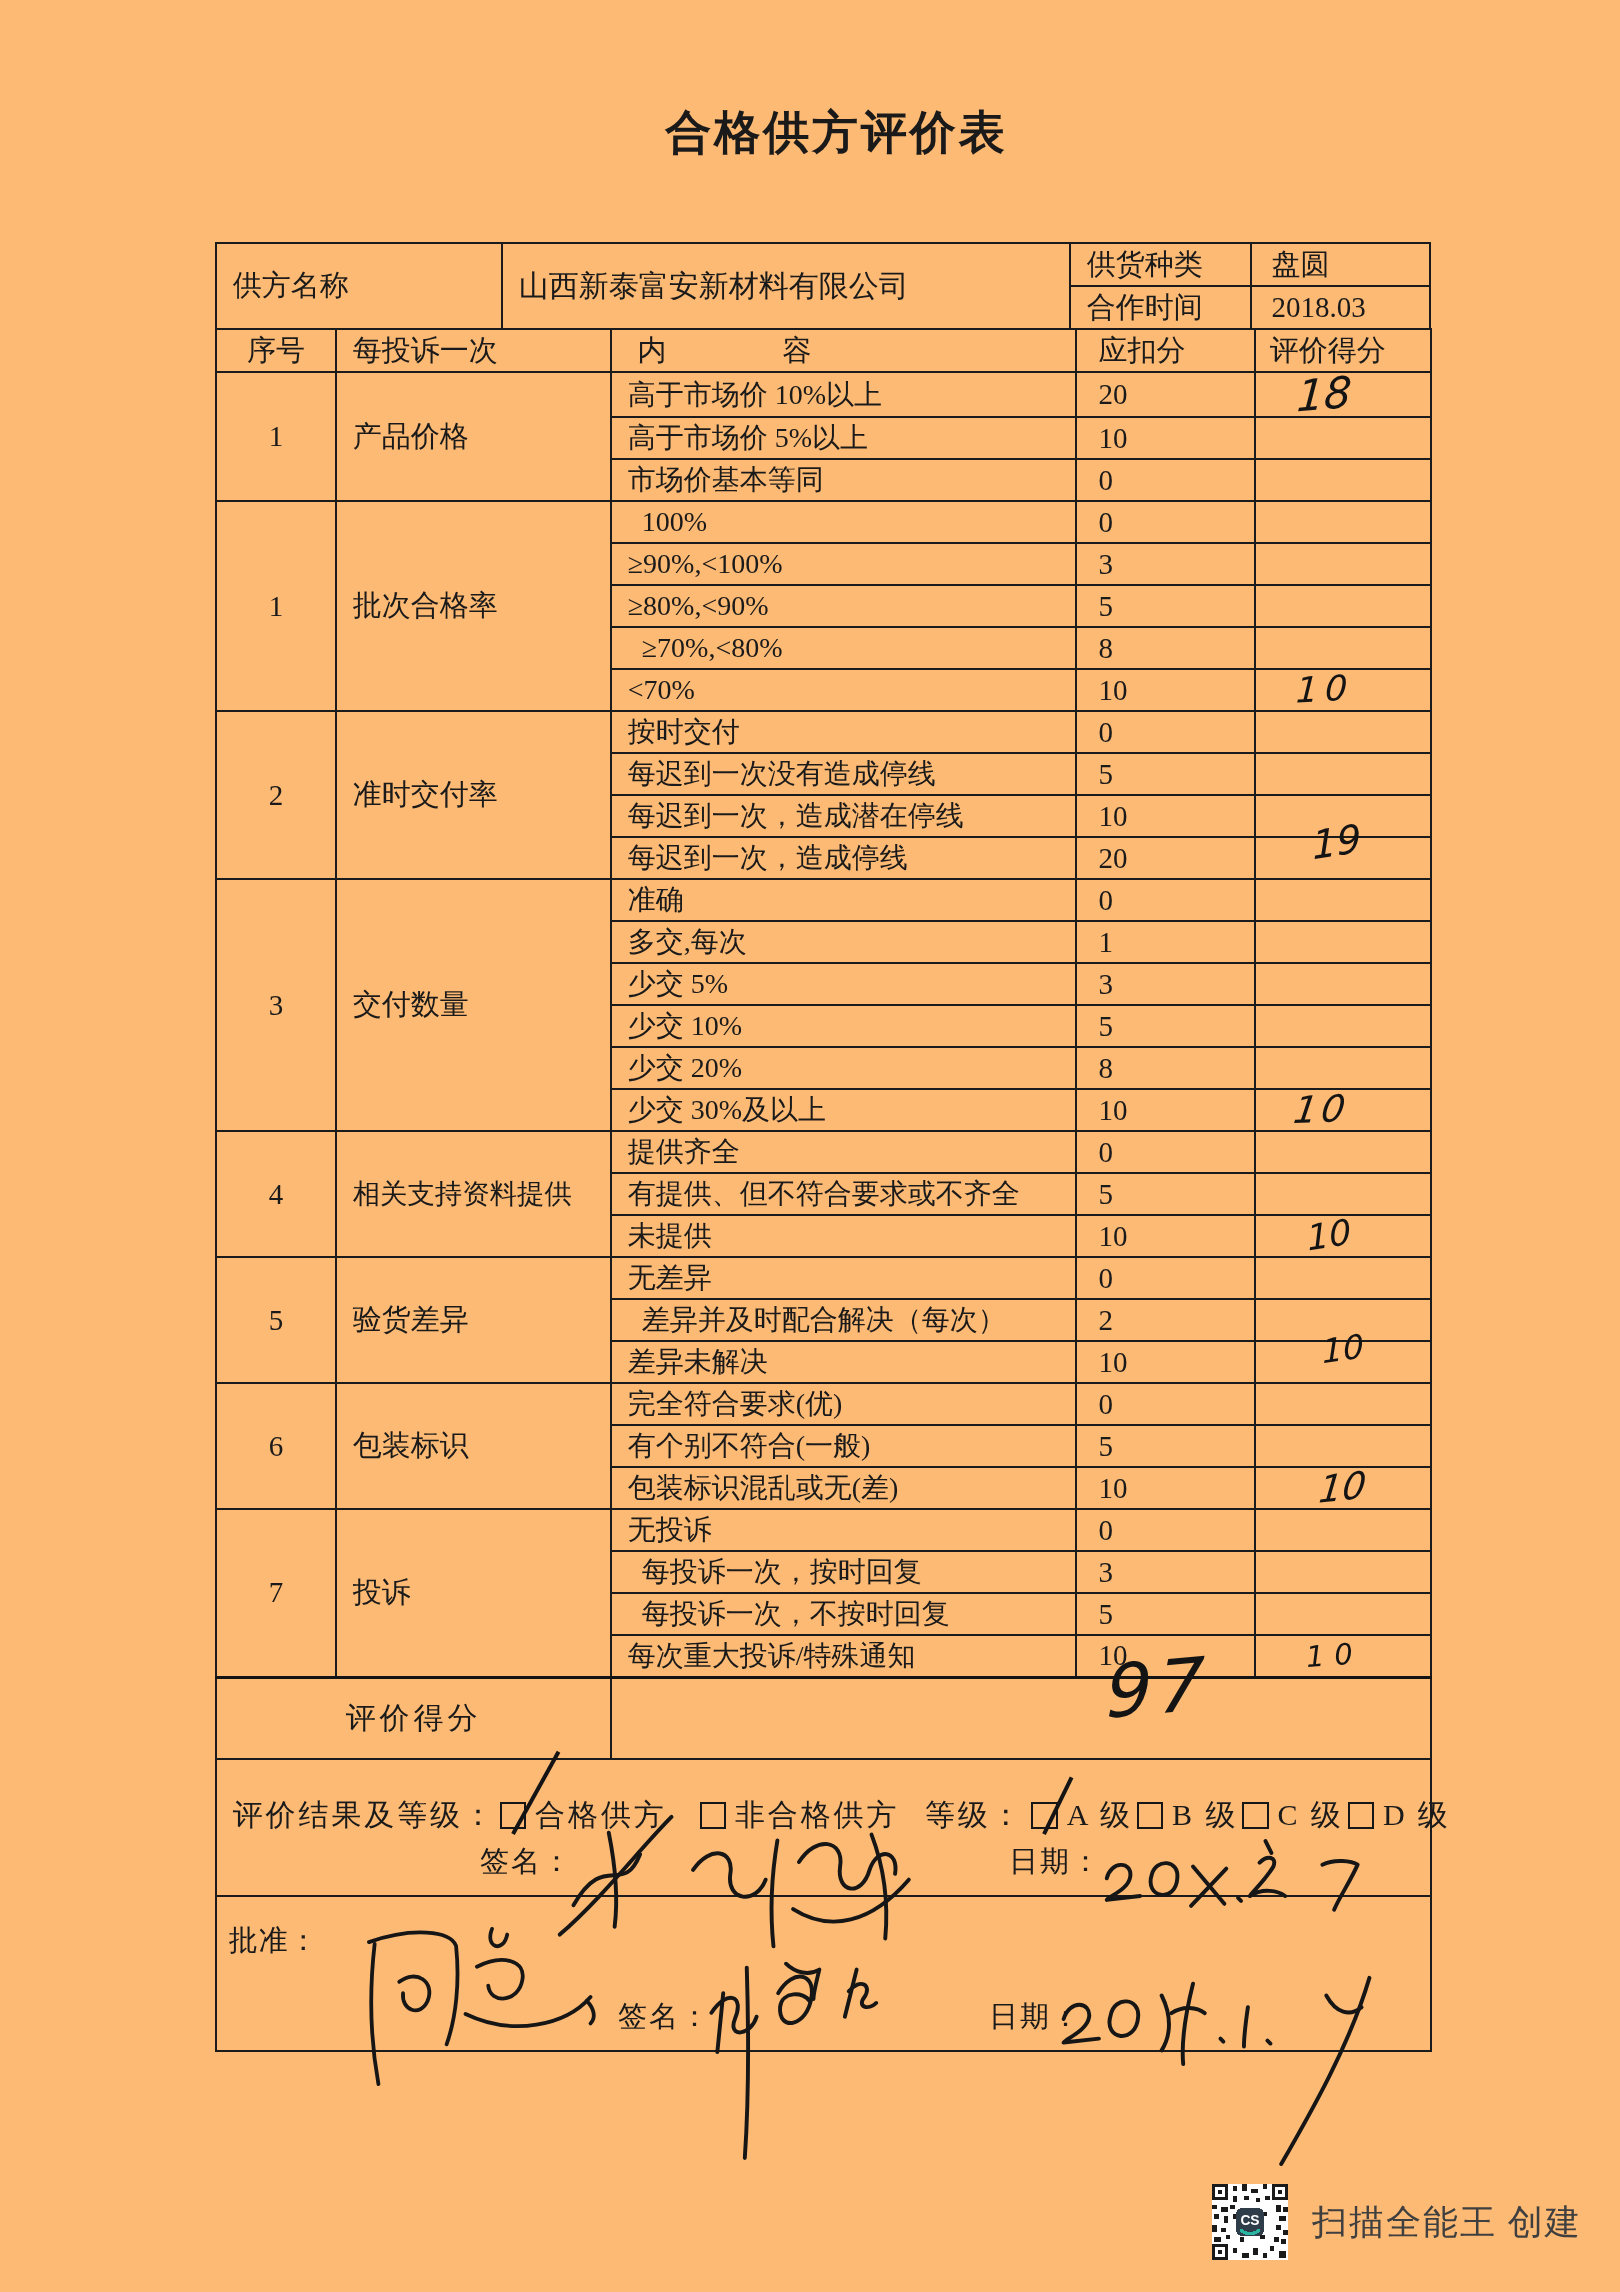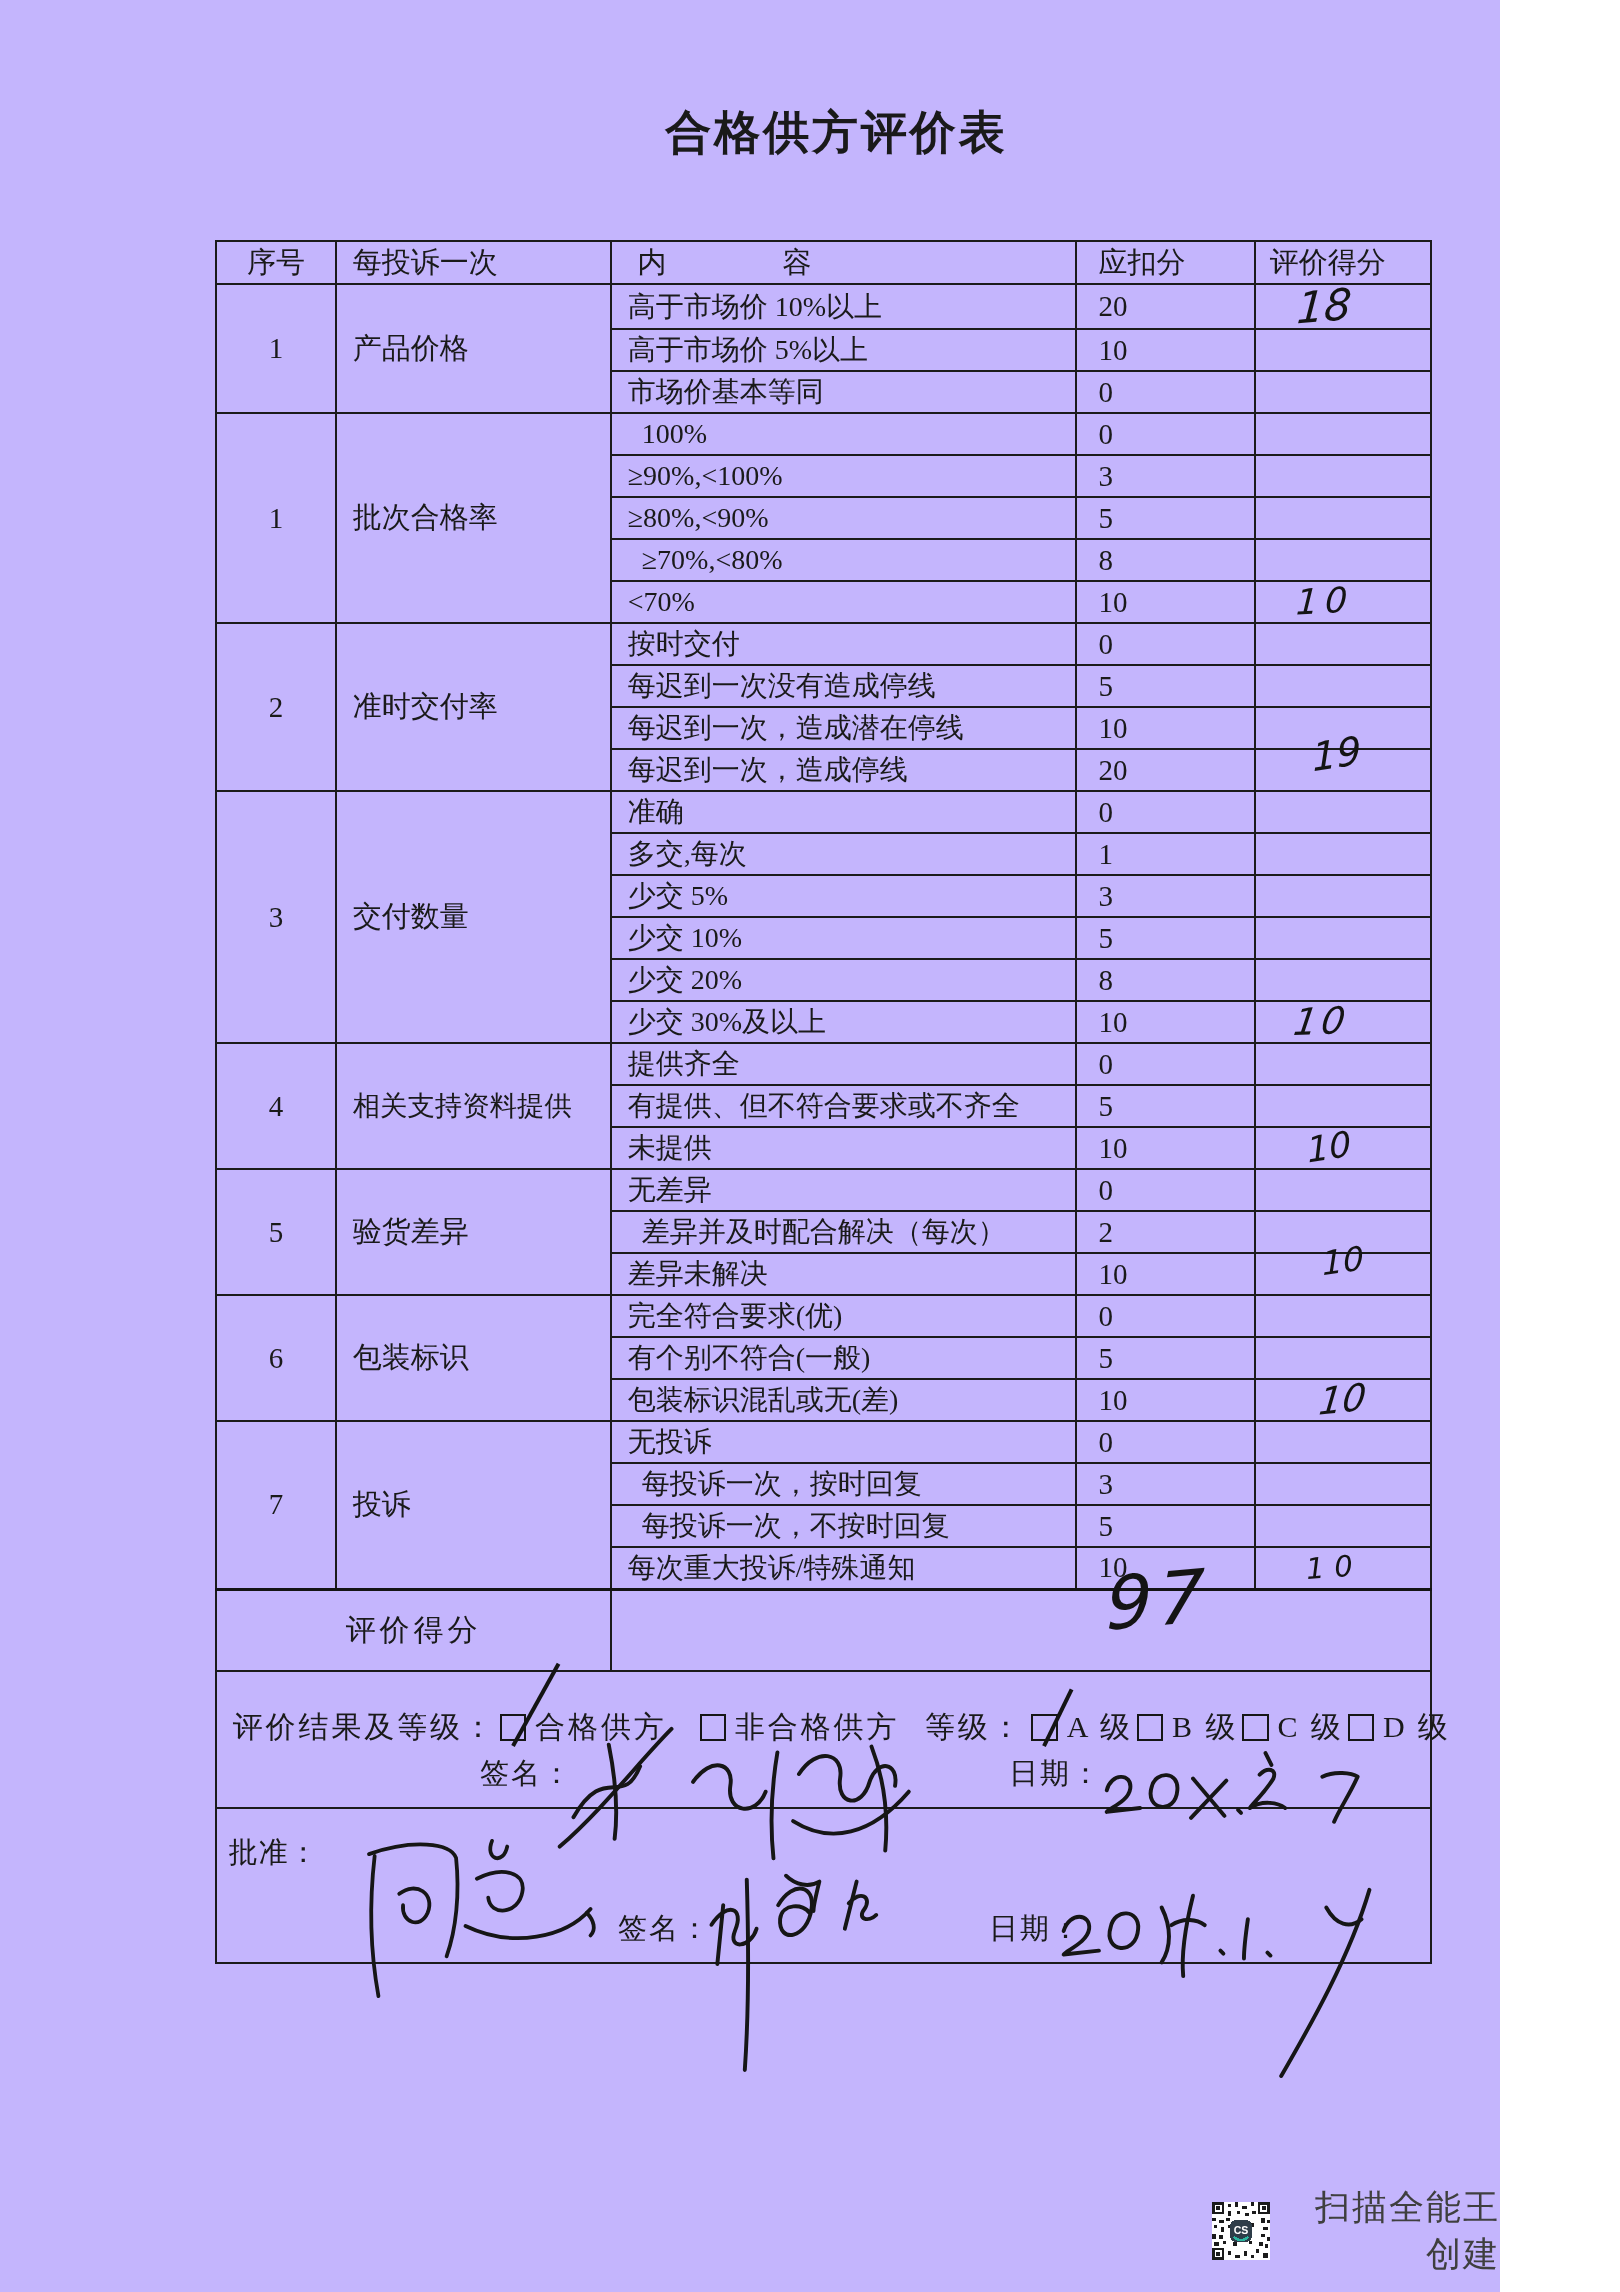--- a/index.html
+++ b/index.html
@@ -1,16 +1,16 @@
 <!DOCTYPE html>
 <html><head>
 <meta charset="utf-8">
 <style>
   html,body{margin:0;padding:0;background:#ffffff;}
-  .page{position:relative;width:1500px;height:2293px;background:#c4b5fd;
+  .page{position:relative;width:1620px;height:2293px;background:#fdba74;
         font-family:"Liberation Serif", serif;color:#1a1a1a;overflow:hidden;}
   .doc-title{position:absolute;top:102px;left:425px;width:823px;text-align:center;
         font-family:"Liberation Sans", sans-serif;font-weight:bold;font-size:46px;letter-spacing:2.9px;}
   .tblwrap{position:absolute;left:215px;top:242px;width:1215px;}
   table{border-collapse:collapse;table-layout:fixed;width:1215px;}
   td{border:2px solid #1b1b1b;font-size:29px;vertical-align:middle;padding:0 0 0 15.7px;overflow:visible;}
   .hdr-tbl{border:2.9px solid #141414;}
   .body-tbl{border:2.9px solid #141414;margin-top:-2px;}
   .hdr-tbl tr{height:43px;}
   .row-item{height:42px;}
@@ -58,20 +58,40 @@
 </style>
 </head>
 <body>
 
 <div class="page">
 
   <div class="doc-title">合格供方评价表</div>
 
   <div class="tblwrap">
 
+    <table class="hdr-tbl">
+      <colgroup>
+          <col style="width:286px">
+          <col style="width:568px">
+          <col style="width:181px">
+          <col style="width:179px">
+        </colgroup>
+      <tbody>
+          <tr>
+        <td rowspan="2">供方名称</td>
+        <td rowspan="2" style="font-size:30px">山西新泰富安新材料有限公司</td>
+        <td>供货种类</td>
+        <td style="padding-left:19.6px">盘圆</td>
+      </tr>
+      <tr>
+        <td>合作时间</td>
+        <td style="padding-left:19.6px">2018.03</td>
+      </tr>
+    </tbody>
+      </table>
 
     <table class="body-tbl">
       <colgroup>
           <col style="width:120px">
           <col style="width:275px">
           <col style="width:465px">
           <col style="width:179px">
           <col style="width:176px">
         </colgroup>
       <tbody>

